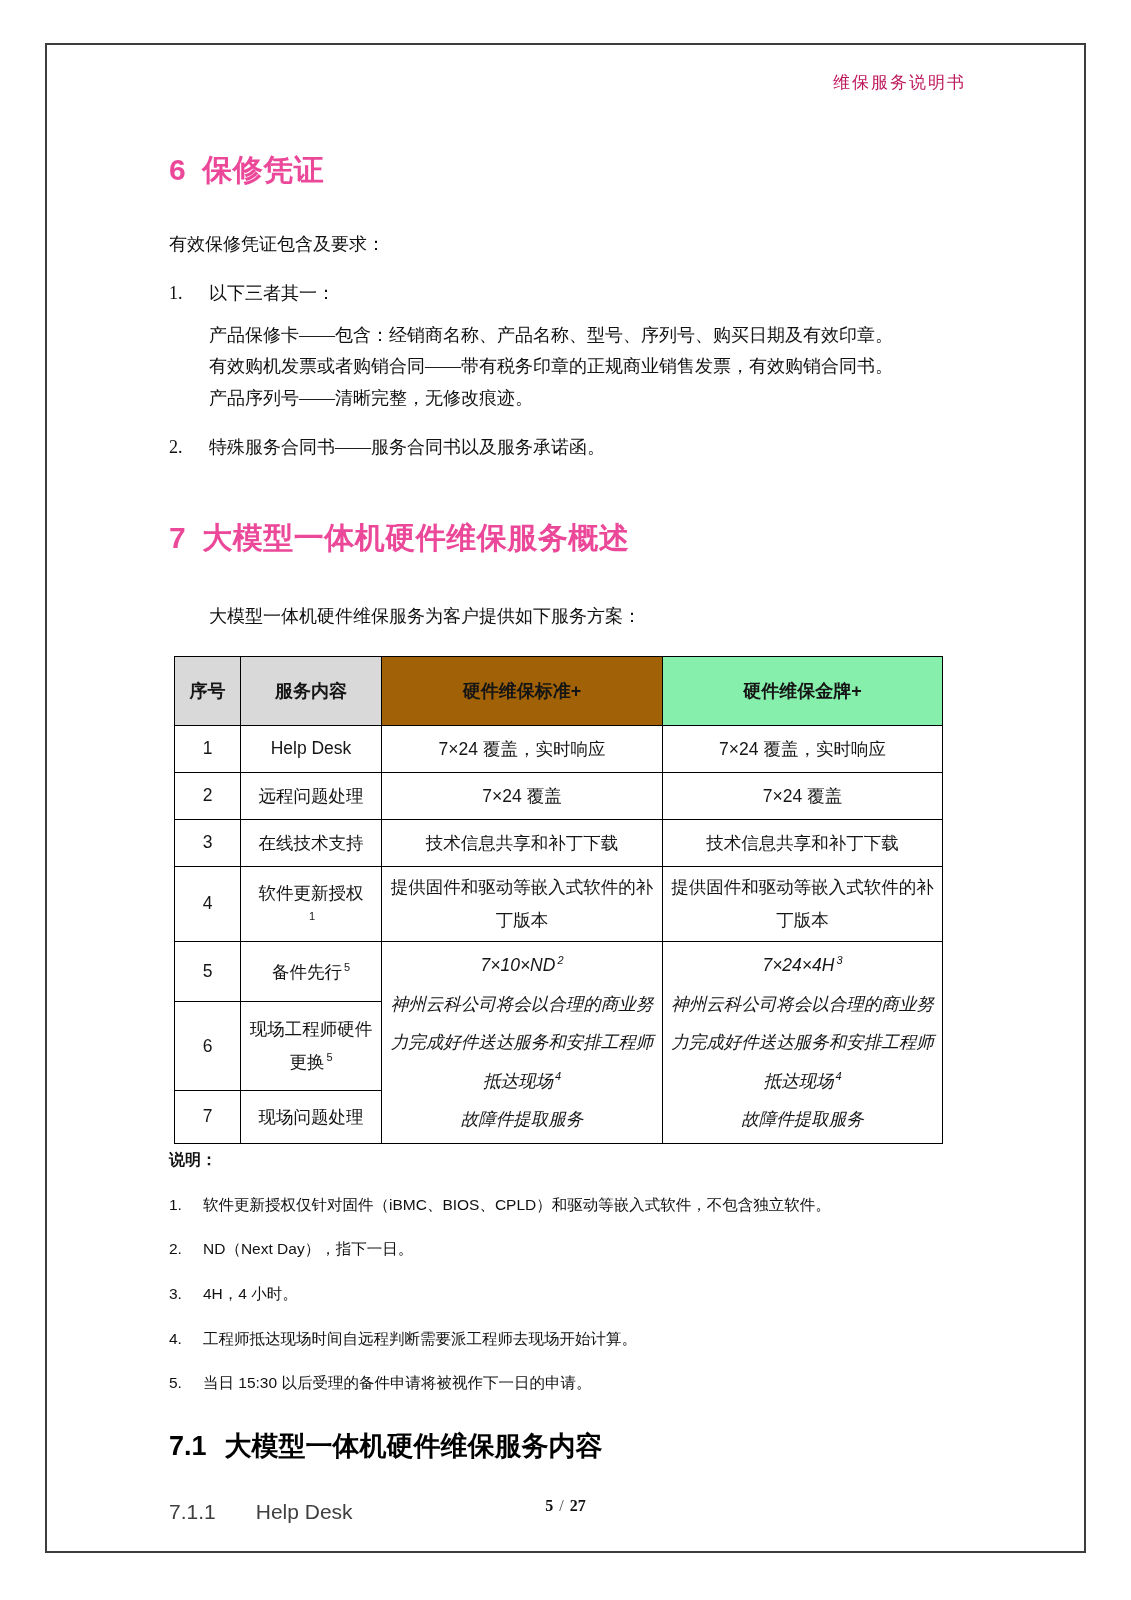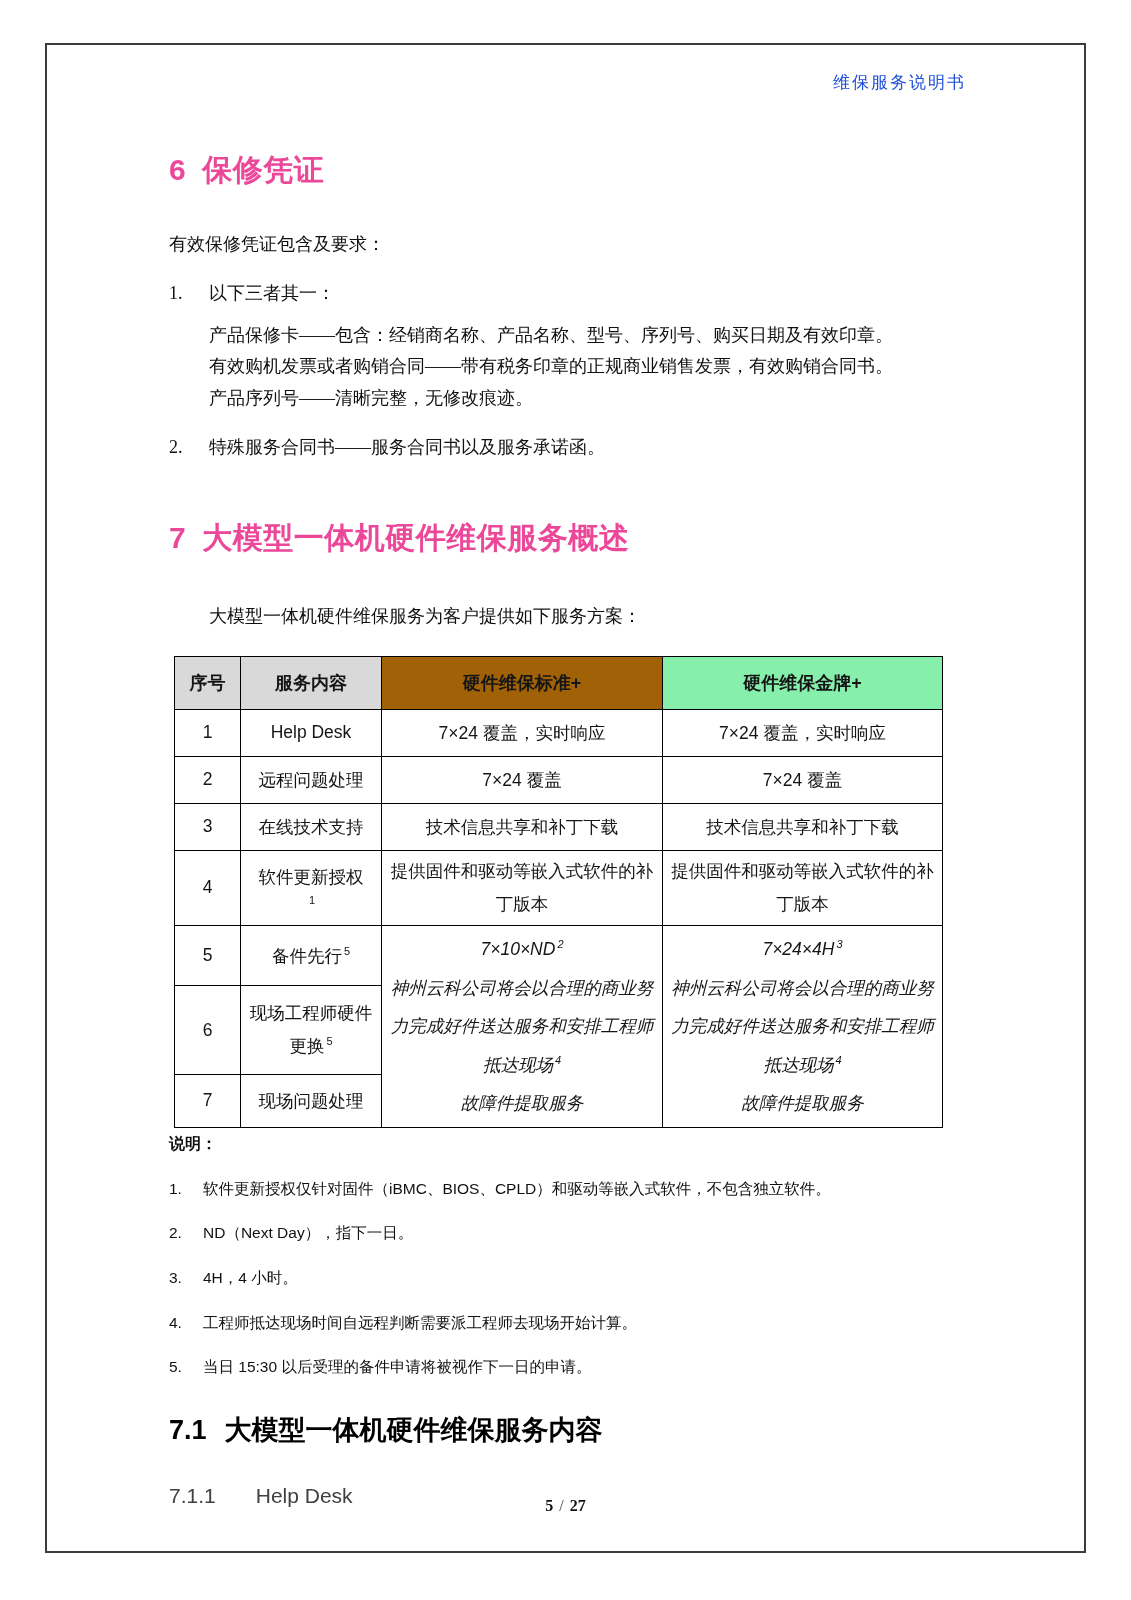--- a/index.html
+++ b/index.html
@@ -25,21 +25,21 @@
   .content {
     position: absolute; inset: 0;
     padding: 0 118px 0 122px;
   }
   .serif { font-family: "Liberation Serif", "DejaVu Serif", serif; }
 
   .doc-header {
     margin-top: 26px;
     text-align: right;
     font-size: 17px;
-    color: #1d4ed8;
+    color: #be185d;
     letter-spacing: 2px;
   }
 
   h1.section-heading {
     font-size: 30px;
     font-weight: bold;
     color: #ec4899;
     margin-top: 56px;
     letter-spacing: 0.5px;
   }
@@ -89,21 +89,21 @@
   table.svc-table col.c4 { width: 280px; }
   table.svc-table th, table.svc-table td {
     border: 1.5px solid #000000;
     text-align: center;
     vertical-align: middle;
     padding: 4px 6px;
   }
   table.svc-table thead th {
     background: #d9d9d9;
     font-weight: bold;
-    height: 53px;
+    height: 69px;
     font-size: 18px;
   }
   td.cell-no { text-align: left; padding-left: 13px; }
   tr.h46 td { height: 47px; }
   tr.h72 td { height: 73px; }
   tr.h58 td { height: 58px; }
   tr.h86 td { height: 86px; }
   tr.h50 td { height: 51px; }
   td.two-line { line-height: 1.9; }
   sup { font-size: 11px; margin-left: 2px; }

